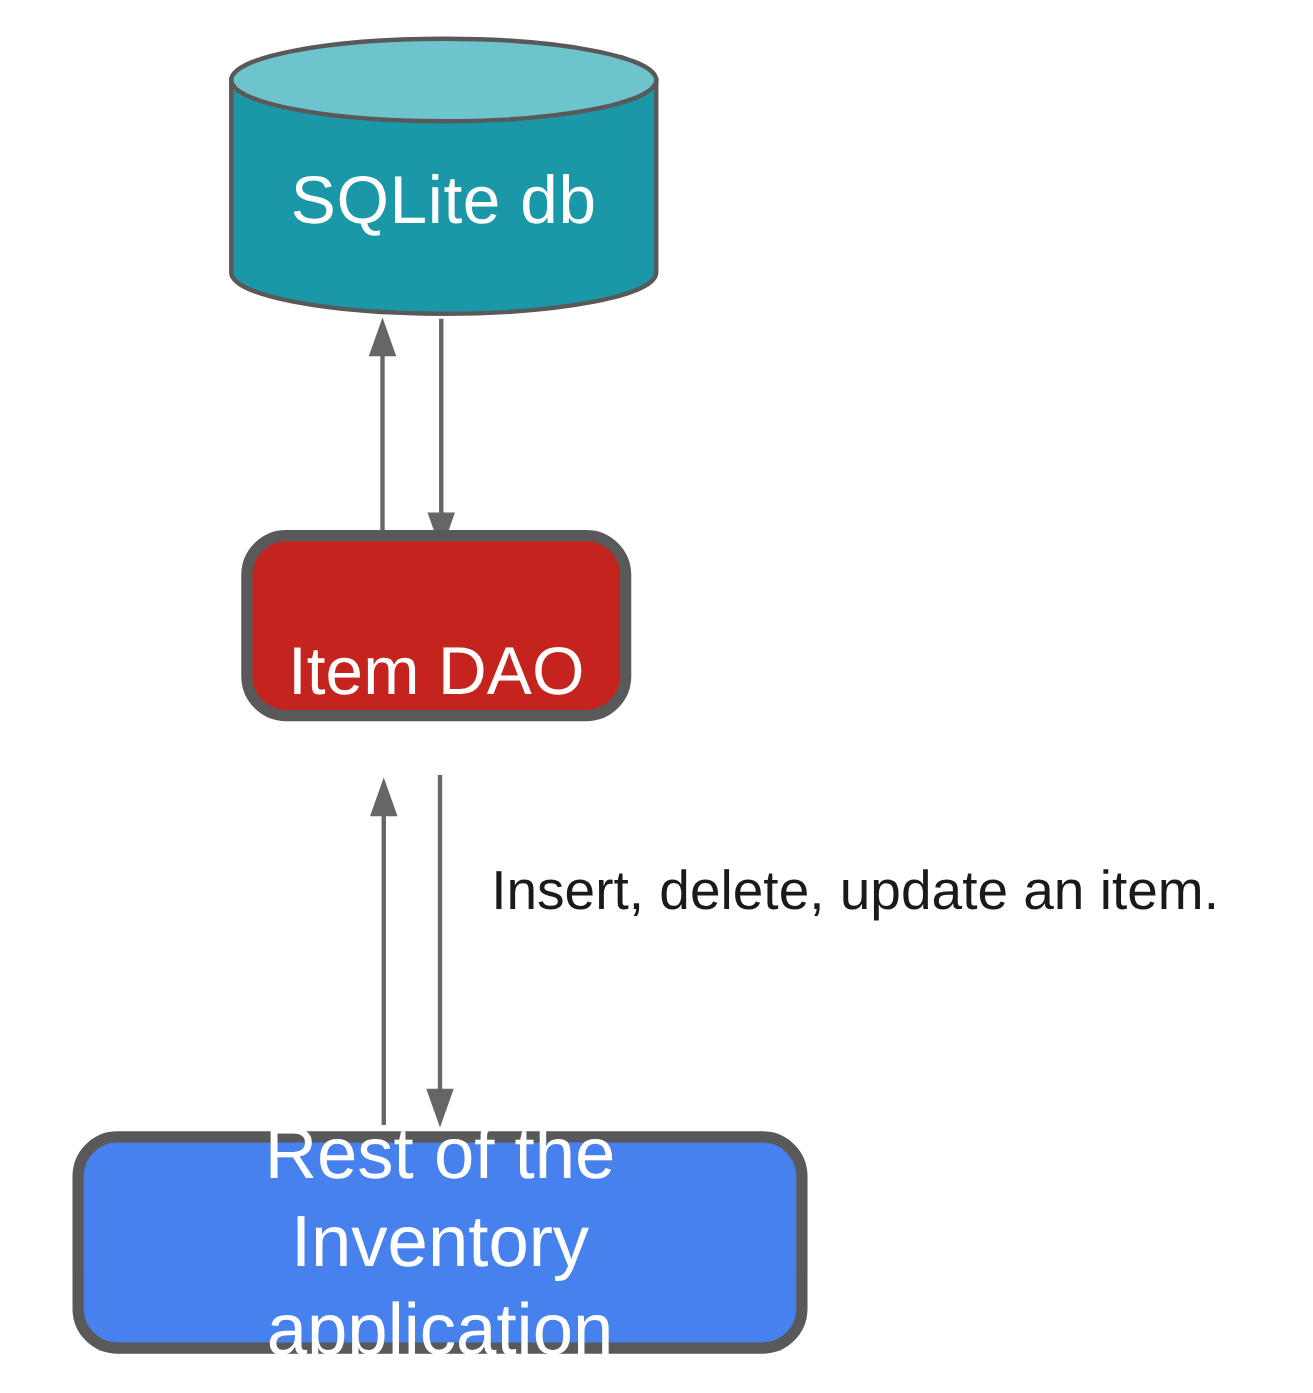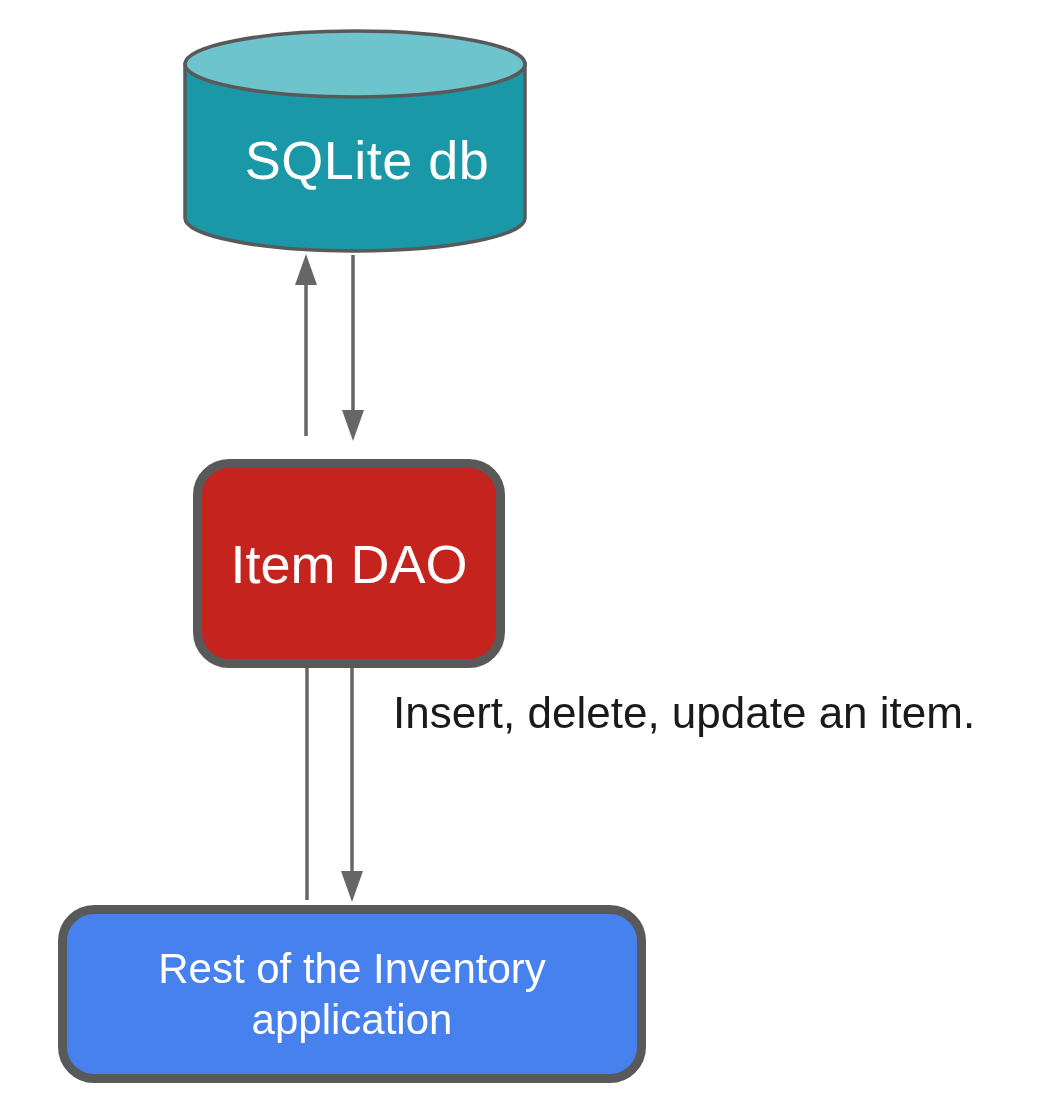--- a/index.html
+++ b/index.html
@@ -36,48 +36,49 @@
   .cylinder{
     position:absolute;
     left:182px;top:28px;
     width:346px;height:226px;
   }
   .cylinder svg{position:absolute;left:0;top:0;width:100%;height:100%;overflow:visible;}
   .cyl-body{fill:var(--teal_body);stroke:var(--node_stroke);stroke-width:3.5;}
   .cyl-top{fill:var(--teal_top);stroke:var(--node_stroke);stroke-width:3.5;}
   .cyl-label{
     position:absolute;
-    left:12px;top:72px;
+    left:0;top:72px;
     width:100%;height:120px;
     display:flex;align-items:center;justify-content:center;
     color:var(--text_on_node);
     font-size:54px;
     letter-spacing:0.5px;
   }
 
   
   .node-box{
     position:absolute;
     border:9px solid var(--node_stroke);
     border-radius:36px;
     display:flex;align-items:center;justify-content:center;
     color:var(--text_on_node);
     text-align:center;
   }
   .dao-box{
-    left:193px;top:459px;
-    width:312px;height:209px;
+    left:193px;top:424px;
+    width:312px;height:153px;
     background:var(--red_fill);
     font-size:54px;
+    align-items:flex-end;
   }
   .app-box{
     left:58px;top:905px;
     width:588px;height:178px;
     background:var(--blue_fill);
-    font-size:42px;
+    font-size:58px;
     line-height:1.22;
   }
   .app-box .wrap{max-width:520px;}
 
   
   .ann{
     position:absolute;
     left:393px;
     color:var(--annotation_color);
     font-size:44px;

